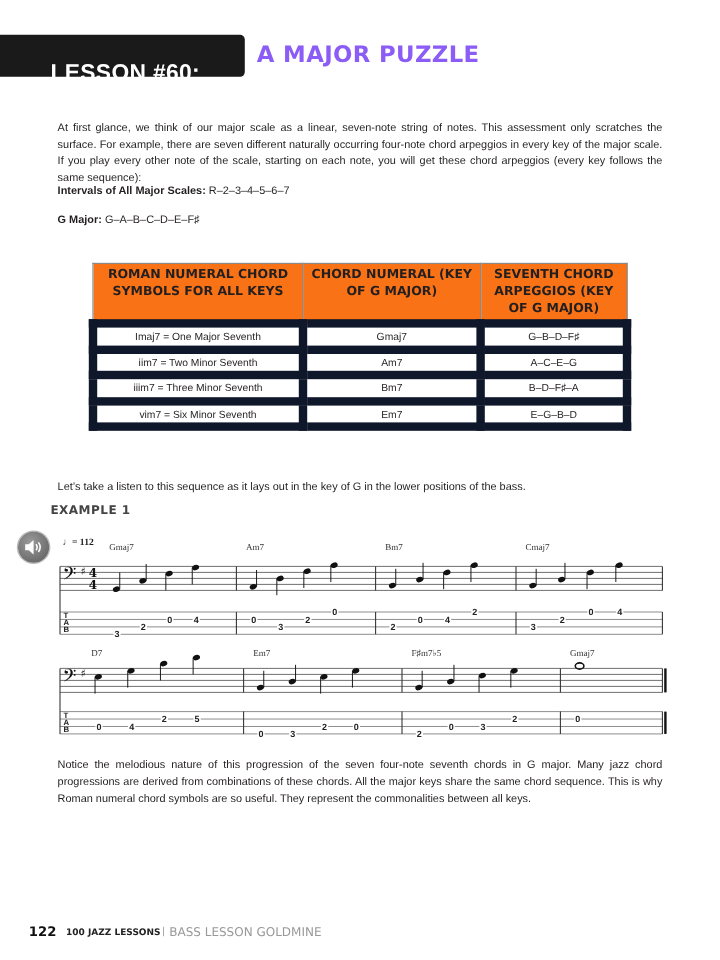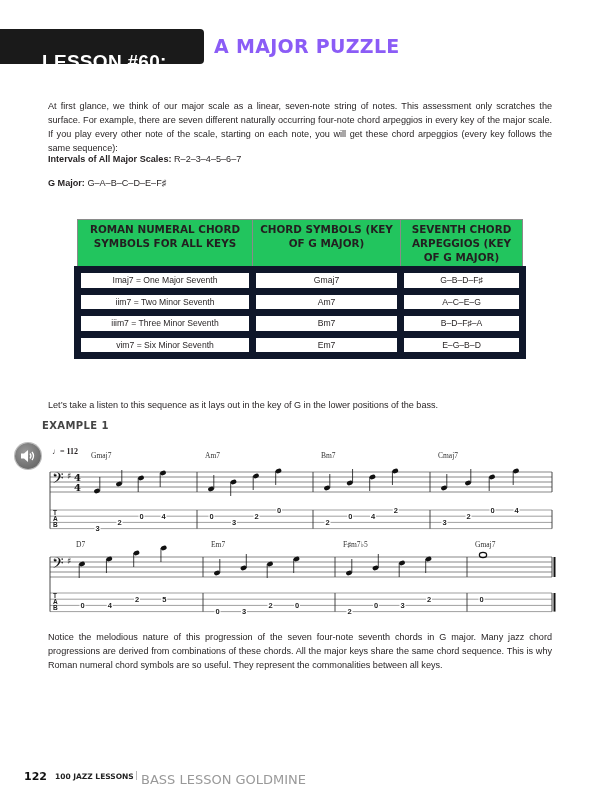--- a/index.html
+++ b/index.html
@@ -4,35 +4,35 @@
 <style>
   html, body { margin: 0; padding: 0; }
   body { width: 600px; height: 800px; background: #ffffff; position: relative; overflow: hidden; font-family: "DejaVu Sans", sans-serif; color: #231f20; }
   .title-bar { position: absolute; left: 0; top: 29px; width: 204px; height: 35px; background: #1a1a1a; border-radius: 0 4px 4px 0; }
   .title-left { position: absolute; left: 42px; top: 35px; color: #ffffff; font-family: Liberation Sans, sans-serif; font-weight: bold; font-size: 19px; letter-spacing: 0.3px; margin-top: 16px; }
   .title-right { position: absolute; left: 214px; top: 35px; color: #8b5cf6; font-family: "DejaVu Sans", sans-serif; font-weight: bold; font-size: 19px; letter-spacing: 0.3px; }
   .para { position: absolute; left: 48px; width: 504px; font-family: "Liberation Sans", sans-serif; font-size: 9.1px; line-height: 14px; text-align: justify; color: #231f20; }
   .line { position: absolute; left: 48px; font-family: "Liberation Sans", sans-serif; font-size: 9.1px; color: #231f20; }
   .line b { font-weight: bold; }
   table.chords { position: absolute; left: 74px; top: 219px; width: 452px; border-collapse: collapse; font-family: "Liberation Sans", sans-serif; }
-  table.chords th { background: #22c55e; border: 1px solid #8a8a8a; font-family: "DejaVu Sans", sans-serif; font-weight: bold; font-size: 10.4px; line-height: 14px; padding: 2px 4px 2px 4px; vertical-align: top; color: #231f20; }
+  table.chords th { background: #f97316; border: 1px solid #8a8a8a; font-family: "DejaVu Sans", sans-serif; font-weight: bold; font-size: 10.4px; line-height: 14px; padding: 2px 4px 2px 4px; vertical-align: top; color: #231f20; }
   table.chords td { border: 7px solid #0f172a; font-size: 8.6px; text-align: center; height: 14.5px; padding: 0; color: #231f20; }
   table.chords th:nth-child(1), table.chords td:nth-child(1) { width: 166px; }
   table.chords th:nth-child(2), table.chords td:nth-child(2) { width: 139px; }
   .example-label { position: absolute; left: 42px; top: 420px; font-family: "DejaVu Sans", sans-serif; font-weight: bold; font-size: 10px; color: #444; letter-spacing: 0.4px; }
   .audio-btn { position: absolute; left: 15px; top: 443px; width: 26px; height: 26px; border-radius: 50%; background: radial-gradient(circle at 40% 35%, #9a9a9a, #5a5a5a); box-shadow: 0 0 0 1px #bbb; cursor: pointer; }
   .audio-btn svg { position: absolute; left: 5px; top: 6px; }
   .tempo { position: absolute; left: 52px; top: 447px; font-family: "Liberation Serif", serif; font-size: 8px; font-weight: bold; }
   svg.music { position: absolute; left: 0; top: 0; }
   .chord-name { font-family: "Liberation Serif", serif; font-size: 7.5px; fill: #333; }
   .tab-num { font-family: "Liberation Sans", sans-serif; font-size: 7.5px; font-weight: bold; fill: #222; }
   .footer-num { position: absolute; left: 24px; top: 770px; font-family: "DejaVu Sans", sans-serif; font-weight: bold; font-size: 11px; color: #111; }
   .footer-book { position: absolute; left: 55px; top: 772px; font-family: "DejaVu Sans", sans-serif; font-weight: bold; font-size: 7.5px; color: #222; }
   .footer-sep { position: absolute; left: 135px; top: 771px; font-family: "DejaVu Sans", sans-serif; font-size: 8px; color: #999; }
-  .footer-series { position: absolute; left: 141px; top: 772px; font-family: "DejaVu Sans", sans-serif; font-size: 13px; color: #999; }
+  .footer-series { position: absolute; left: 141px; top: 772px; font-family: "DejaVu Sans", sans-serif; font-size: 10px; color: #999; }
 </style>
 </head>
 <body>
 
 <div class="title-bar"></div>
 <div class="title-left">LESSON #60:</div>
 <div class="title-right">A MAJOR PUZZLE</div>
 
 <div class="para" style="top:99px;">At first glance, we think of our major scale as a linear, seven-note string of notes. This assessment only scratches the surface. For example, there are seven different naturally occurring four-note chord arpeggios in every key of the major scale. If you play every other note of the scale, starting on each note, you will get these chord arpeggios (every key follows the same sequence):</div>
 
@@ -42,21 +42,21 @@
 </div>
 <div class="line" style="top:178px;">
   <b>G Major:</b>
   <span>G–A–B–C–D–E–F♯</span>
 </div>
 
 <table class="chords">
   <thead>
     <tr>
       <th>ROMAN NUMERAL CHORD SYMBOLS FOR ALL KEYS</th>
-      <th>CHORD SYMBOLS (KEY OF G MAJOR)</th>
+      <th>CHORD NUMERAL (KEY OF G MAJOR)</th>
       <th>SEVENTH CHORD ARPEGGIOS (KEY OF G MAJOR)</th>
     </tr>
   </thead>
   <tbody id="table-body">
       <tr>
         <td>Imaj7 = One Major Seventh</td>
         <td>Gmaj7</td>
         <td>G–B–D–F♯</td>
       </tr>
       <tr>

